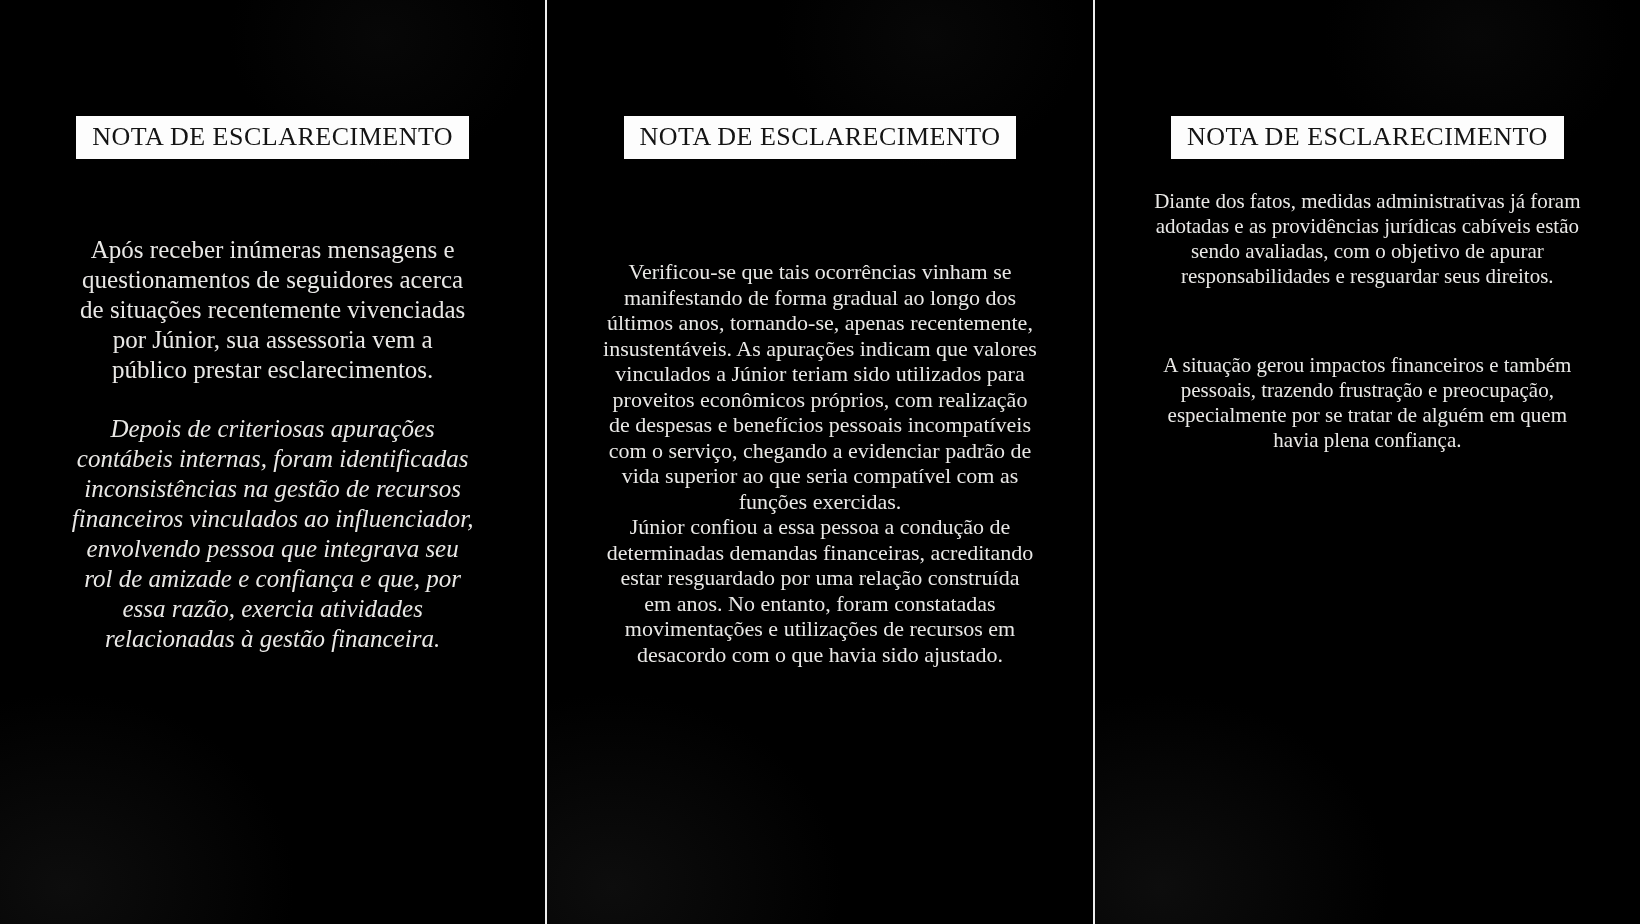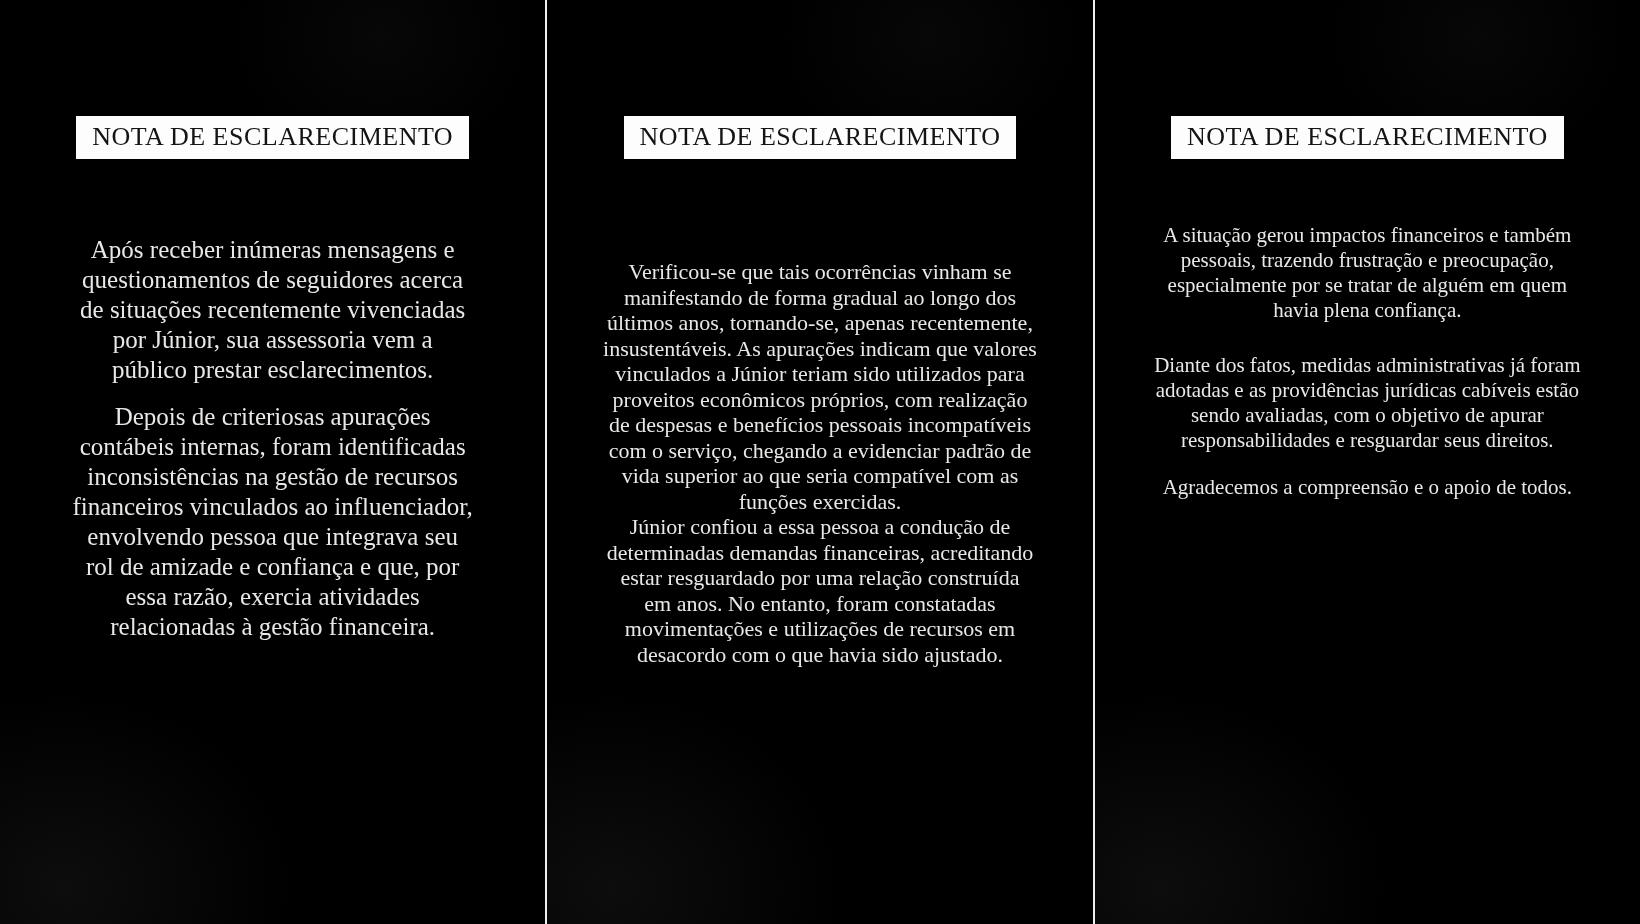--- a/index.html
+++ b/index.html
@@ -47,21 +47,21 @@
     text-align: right;
   }
   .para {
     margin: 0 auto;
     white-space: pre-line;
     text-align: center;
   }
   
   .p1 .para { font-size: 25px; line-height: 30px; max-width: 480px; }
   .p1 .para-1 { margin-top: 76px; }
-  .p1 .para-2 { margin-top: 17px; }
+  .p1 .para-2 { margin-top: 29px; font-style: italic; }
   
   .p2 .para { font-size: 22px; line-height: 25.5px; max-width: 500px; }
   .p2 .para-1 { margin-top: 100px; }
   .p2 .para-2 { }
   
   .p3 .para { font-size: 21px; line-height: 25px; max-width: 505px; }
   .p3 .para-1 { margin-top: 64px; }
   .p3 .para-2 { margin-top: 30px; }
   .p3 .para-3 { margin-top: 30px; }
   .p3 .para-4 { margin-top: 22px; }
@@ -107,24 +107,23 @@
 estar resguardado por uma relação construída
 em anos. No entanto, foram constatadas
 movimentações e utilizações de recursos em
 desacordo com o que havia sido ajustado.</p>
   </section>
 
   <div class="divider"></div>
 
   <section class="panel p3">
     <div class="badge">NOTA DE ESCLARECIMENTO</div>
+    <p class="para para-2">Diante dos fatos, medidas administrativas já foram
+adotadas e as providências jurídicas cabíveis estão
+sendo avaliadas, com o objetivo de apurar
+responsabilidades e resguardar seus direitos.</p>
     <p class="para para-1">A situação gerou impactos financeiros e também
 pessoais, trazendo frustração e preocupação,
 especialmente por se tratar de alguém em quem
 havia plena confiança.</p>
-    <p class="para para-2">Diante dos fatos, medidas administrativas já foram
-adotadas e as providências jurídicas cabíveis estão
-sendo avaliadas, com o objetivo de apurar
-responsabilidades e resguardar seus direitos.</p>
-    <p class="para para-4">Agradecemos a compreensão e o apoio de todos.</p>
   </section>
 
 </div>
 
 </body></html>

